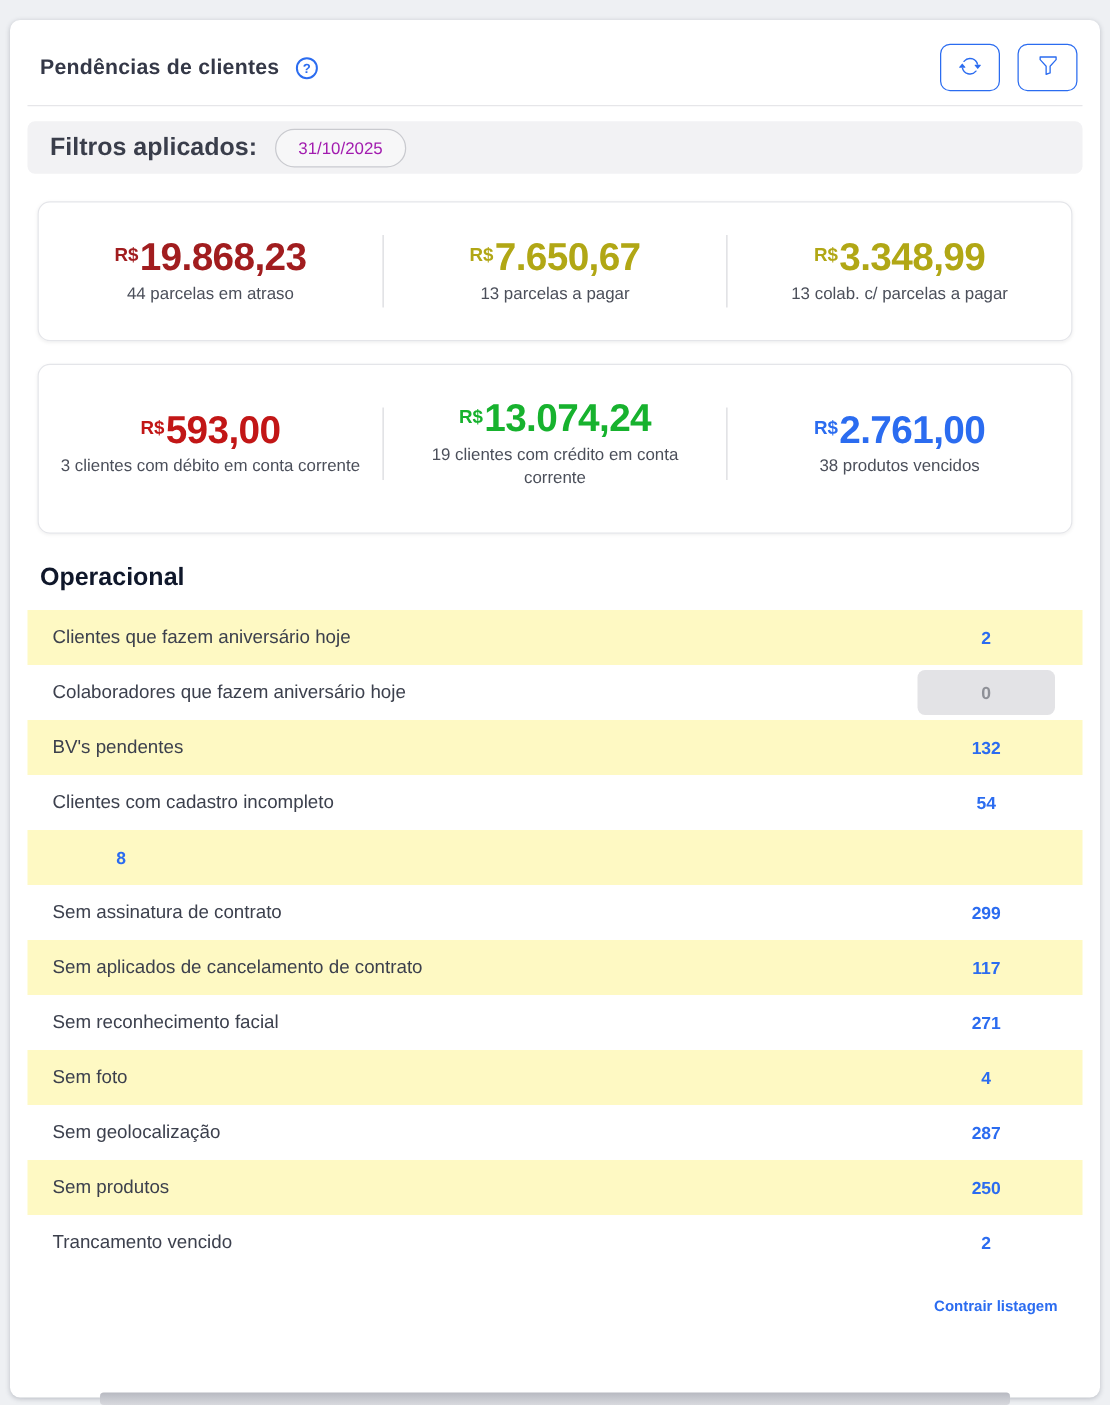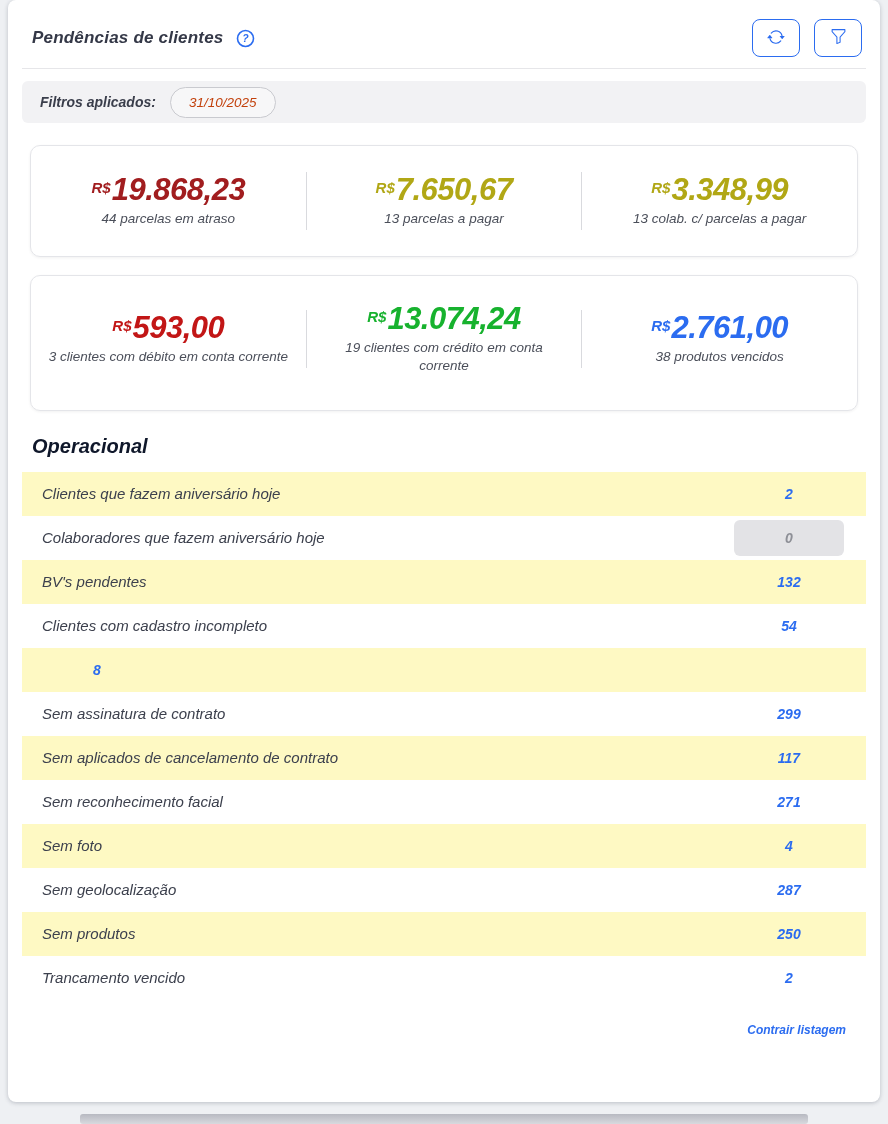--- a/index.html
+++ b/index.html
@@ -4,46 +4,45 @@
 <style>
   * { box-sizing: border-box; }
   html,body { margin:0; padding:0; }
   body {
     width:888px; height:1124px; position:relative; overflow:hidden;
     background:#eef0f3;
     font-family:"Liberation Sans", sans-serif;
     -webkit-font-smoothing:antialiased;
   }
   .panel {
-    position:absolute; left:8px; top:0; width:872px; height:1102px;
+    position:absolute; left:8px; top:16px; width:872px; height:1102px;
     background:#ffffff; border-radius:8px;
     box-shadow:0 1px 4px rgba(55,60,80,.28);
     padding:0 14px;
-    font-style:italic;
   }
   
   .panel-header { display:flex; align-items:center; padding:16px 4px 0 10px; height:60px; }
   .title { font-size:17px; font-weight:700; color:#343847; letter-spacing:.2px; }
   .help { margin-left:13px; display:flex; align-items:center; }
   .actions { margin-left:auto; display:flex; gap:14px; }
   .icon-btn {
     width:48px; height:38px; background:#fff; cursor:pointer;
     border:1.5px solid #2b6cf0; border-radius:8px;
     display:flex; align-items:center; justify-content:center; padding:0;
   }
   .hdr-divider { border-bottom:1px solid #e6e6e9; margin-top:8px; }
   
   .filter-bar {
     margin-top:12px; background:#f2f2f4; border-radius:6px; height:42px;
     display:flex; align-items:center; padding:0 18px;
   }
-  .filter-label { font-weight:700; font-size:14px; color:#3a3e4b; }
+  .filter-label { font-weight:700; font-size:20px; color:#3a3e4b; }
   .chip {
     margin-left:14px; border:1px solid #c9cacf; background:#f7f7f8;
-    border-radius:17px; padding:7px 18px; font-size:13.5px; color:#c2410c;text-align:center;
+    border-radius:17px; padding:7px 18px; font-size:13.5px; color:#a21caf;text-align:center;
   }
   
   .card {
     border:1px solid #e4e5e9; border-radius:10px;
     box-shadow:0 1px 3px rgba(0,0,0,.06);
     display:flex; align-items:center; margin:0 8px;
   }
   .card-1 { margin-top:22px; padding:26px 0; }
   .card-2 { margin-top:18px; padding:26px 0 34px; }
   .stat { flex:1; text-align:center; padding:0 10px; }

